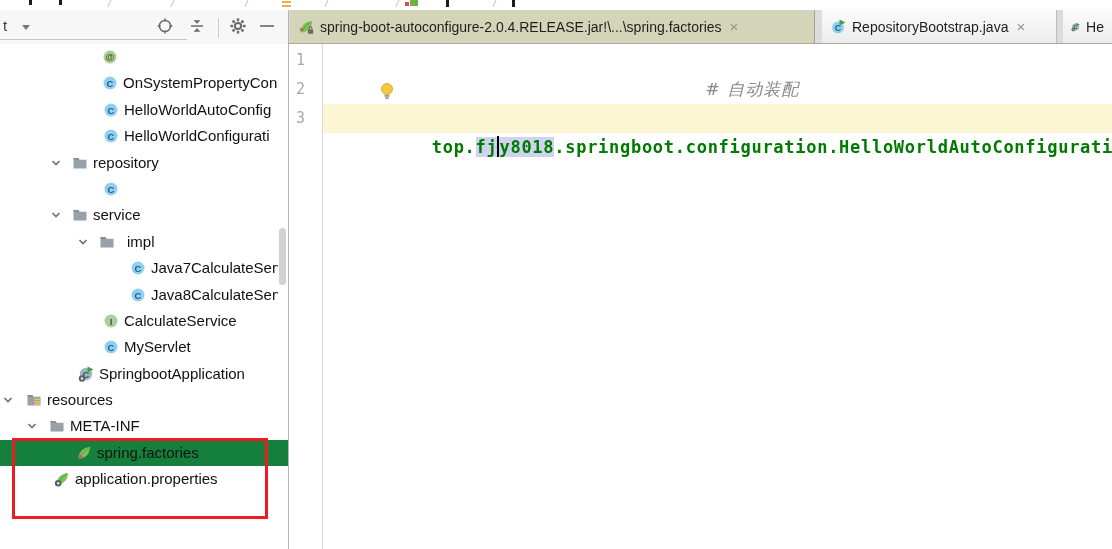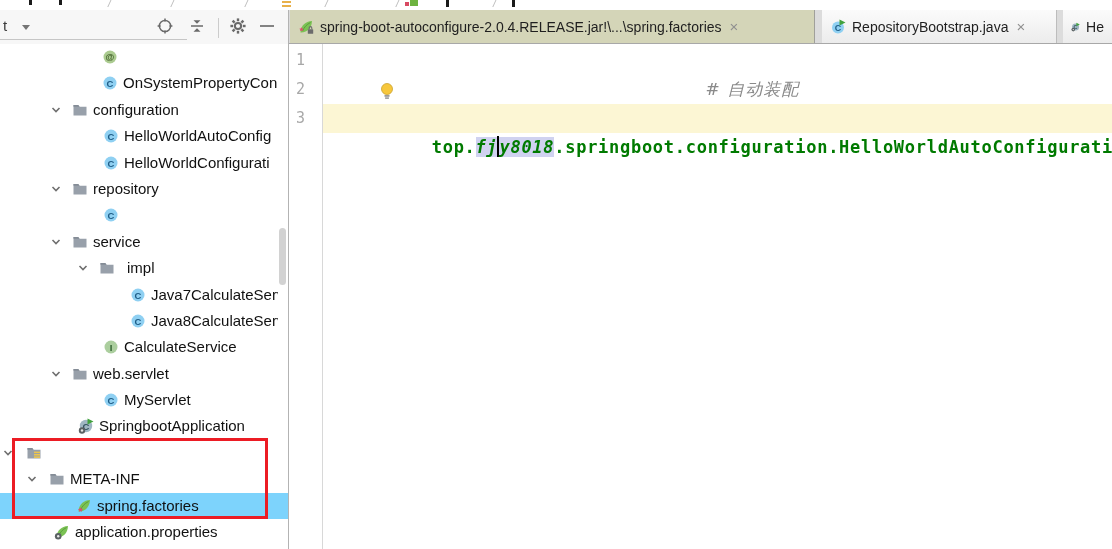--- a/index.html
+++ b/index.html
@@ -16,21 +16,21 @@
   #panel-splitter{left:288px;top:10px;width:1px;height:539px;background:#b3b3b3;}
   #panel-header{position:absolute;left:0;top:0;width:288px;height:34px;background:#f7f7f7;}
   #panel-header .partial-line{position:absolute;left:0;top:29px;width:187px;height:1px;background:#c6c6c6;}
   #header-title{position:absolute;left:3px;top:7px;font-size:15px;color:#3c3c3c;}
   #header-caret{position:absolute;left:22px;top:15px;width:0;height:0;border-left:4px solid transparent;border-right:4px solid transparent;border-top:5px solid #757575;}
   .hdr-icon{position:absolute;top:7px;width:18px;height:18px;}
   #toolbar-divider{position:absolute;left:218px;top:8px;width:1px;height:20px;background:#cccccc;}
 
   #tree{position:absolute;left:0;top:34px;width:288px;}
   .tree-row{position:relative;width:288px;height:26.4px;}
-  .tree-row.selected{background:#7dd3fc;}
+  .tree-row.selected{background:#15803d;}
   .row-chevron{position:absolute;top:5px;width:16px;height:16px;}
   .row-icon{position:absolute;top:5px;width:16px;height:16px;}
   .row-label{position:absolute;top:0;right:10px;height:26.4px;line-height:26.4px;font-size:15px;color:#111;white-space:nowrap;overflow:hidden;}
 
   #tree-scroll-thumb{position:absolute;left:279px;top:218px;width:7px;height:57px;background:#d2d2d2;border-radius:4px;}
   #annotation-box{position:absolute;left:12px;top:428px;width:250px;height:75px;border:3px solid #ec1c24;z-index:6;}
 
   
   #editor-panel{left:289px;top:10px;width:823px;height:539px;background:#fff;}
   #tab-bar{position:absolute;left:0;top:0;width:823px;height:34px;background:#dcdcdc;border-bottom:1px solid #a8a8a8;box-sizing:border-box;}
@@ -45,21 +45,21 @@
   #gutter{position:absolute;left:0;top:0;width:34px;height:505px;background:#ffffff;border-right:1px solid #d8d8d8;box-sizing:border-box;}
   .gutter-num{position:absolute;left:7px;height:29px;line-height:29px;font-family:"DejaVu Sans Mono",monospace;font-size:15px;color:#a8a8a8;}
   .code-line{position:absolute;left:34px;right:0;height:29px;line-height:29px;padding-left:43px;white-space:pre;text-align:center;}
   .mono{font-family:"DejaVu Sans Mono",monospace;font-weight:bold;font-size:17px;letter-spacing:0.72px;}
   #line-1{top:2px;}
   #line-2{top:31px;}
   #line-3{top:60px;background:#fcf6d4;}
   .tok-comment{font-family:"DejaVu Serif",serif;font-style:italic;font-size:17px;color:#8a8a8a;letter-spacing:1px;}
   .tok-key{color:#000080;}
   .tok-value{color:#007a00;}
-  .hl{background:#d0d2f0;font-style:italic;}
+  .hl{background:#d0d2f0;}
   #caret{display:inline-block;width:0;border-left:2px solid #000;height:21px;vertical-align:-4px;}
   #intention-bulb{position:absolute;left:90px;top:38px;width:16px;height:19px;z-index:4;}
 </style>
 </head>
 <body>
 
 <div id="top-strip" class="abs">
   <span class="strip-slash" style="left:108px">/</span>
   <span class="strip-slash" style="left:171px">/</span>
   <span class="strip-slash" style="left:245px">/</span>
@@ -123,30 +123,20 @@
     </div>
 
     <div class="tree-row">
       <svg class="row-icon" style="left:102px" viewBox="0 0 16 16">
           <circle cx="8" cy="8" r="6.5" fill="#8fd0f2"></circle>
           <text x="8" y="11.5" text-anchor="middle" font-size="9.5" font-weight="bold" fill="#1e5c86" font-family="Liberation Sans">C</text>
         </svg>
       <span class="row-label" style="left:123px">OnSystemPropertyCon</span>
     </div>
 
-    <div class="tree-row">
-      <svg class="row-chevron" style="left:48px" viewBox="0 0 16 16">
-          <path d="M4.5 6 L8 9.5 L11.5 6" stroke="#6f6f6f" stroke-width="1.6" fill="none"></path>
-        </svg>
-      <svg class="row-icon" style="left:72px" viewBox="0 0 16 16">
-          <path d="M1.5 3 L6.2 3 L7.6 4.8 L14.5 4.8 L14.5 13.5 L1.5 13.5 Z" fill="#98a0aa"></path>
-          <path d="M1.5 3 L6.2 3 L7.6 4.8 L1.5 4.8 Z" fill="#848c96"></path>
-        </svg>
-      <span class="row-label" style="left:93px">configuration</span>
-    </div>
 
     <div class="tree-row">
       <svg class="row-icon" style="left:103px" viewBox="0 0 16 16">
           <circle cx="8" cy="8" r="6.5" fill="#8fd0f2"></circle>
           <text x="8" y="11.5" text-anchor="middle" font-size="9.5" font-weight="bold" fill="#1e5c86" font-family="Liberation Sans">C</text>
         </svg>
       <span class="row-label" style="left:124px">HelloWorldAutoConfig</span>
     </div>
 
     <div class="tree-row">
@@ -214,30 +204,20 @@
     </div>
 
     <div class="tree-row">
       <svg class="row-icon" style="left:103px" viewBox="0 0 16 16">
           <circle cx="8" cy="8" r="6.5" fill="#abce9e"></circle>
           <text x="8" y="11.5" text-anchor="middle" font-size="9.5" font-weight="bold" fill="#2c5d2c" font-family="Liberation Sans">I</text>
         </svg>
       <span class="row-label" style="left:124px">CalculateService</span>
     </div>
 
-    <div class="tree-row">
-      <svg class="row-chevron" style="left:48px" viewBox="0 0 16 16">
-          <path d="M4.5 6 L8 9.5 L11.5 6" stroke="#6f6f6f" stroke-width="1.6" fill="none"></path>
-        </svg>
-      <svg class="row-icon" style="left:72px" viewBox="0 0 16 16">
-          <path d="M1.5 3 L6.2 3 L7.6 4.8 L14.5 4.8 L14.5 13.5 L1.5 13.5 Z" fill="#98a0aa"></path>
-          <path d="M1.5 3 L6.2 3 L7.6 4.8 L1.5 4.8 Z" fill="#848c96"></path>
-        </svg>
-      <span class="row-label" style="left:93px">web.servlet</span>
-    </div>
 
     <div class="tree-row">
       <svg class="row-icon" style="left:103px" viewBox="0 0 16 16">
           <circle cx="8" cy="8" r="6.5" fill="#8fd0f2"></circle>
           <text x="8" y="11.5" text-anchor="middle" font-size="9.5" font-weight="bold" fill="#1e5c86" font-family="Liberation Sans">C</text>
         </svg>
       <span class="row-label" style="left:124px">MyServlet</span>
     </div>
 
     <div class="tree-row">
@@ -255,20 +235,21 @@
       <svg class="row-chevron" style="left:0px" viewBox="0 0 16 16">
           <path d="M4.5 6 L8 9.5 L11.5 6" stroke="#6f6f6f" stroke-width="1.6" fill="none"></path>
         </svg>
       <svg class="row-icon" style="left:26px" viewBox="0 0 16 16">
           <path d="M1.5 3 L6.2 3 L7.6 4.8 L14.5 4.8 L14.5 13.5 L1.5 13.5 Z" fill="#98a0aa"></path>
           <path d="M1.5 3 L6.2 3 L7.6 4.8 L1.5 4.8 Z" fill="#848c96"></path>
           <rect x="8" y="6.6" width="6" height="1.5" fill="#edc64d"></rect>
           <rect x="8" y="9" width="6" height="1.5" fill="#edc64d"></rect>
           <rect x="8" y="11.4" width="6" height="1.5" fill="#edc64d"></rect>
         </svg>
+      <span class="row-label" style="left:47px">resources</span>
     </div>
 
     <div class="tree-row">
       <svg class="row-chevron" style="left:24px" viewBox="0 0 16 16">
           <path d="M4.5 6 L8 9.5 L11.5 6" stroke="#6f6f6f" stroke-width="1.6" fill="none"></path>
         </svg>
       <svg class="row-icon" style="left:49px" viewBox="0 0 16 16">
           <path d="M1.5 3 L6.2 3 L7.6 4.8 L14.5 4.8 L14.5 13.5 L1.5 13.5 Z" fill="#98a0aa"></path>
           <path d="M1.5 3 L6.2 3 L7.6 4.8 L1.5 4.8 Z" fill="#848c96"></path>
         </svg>

